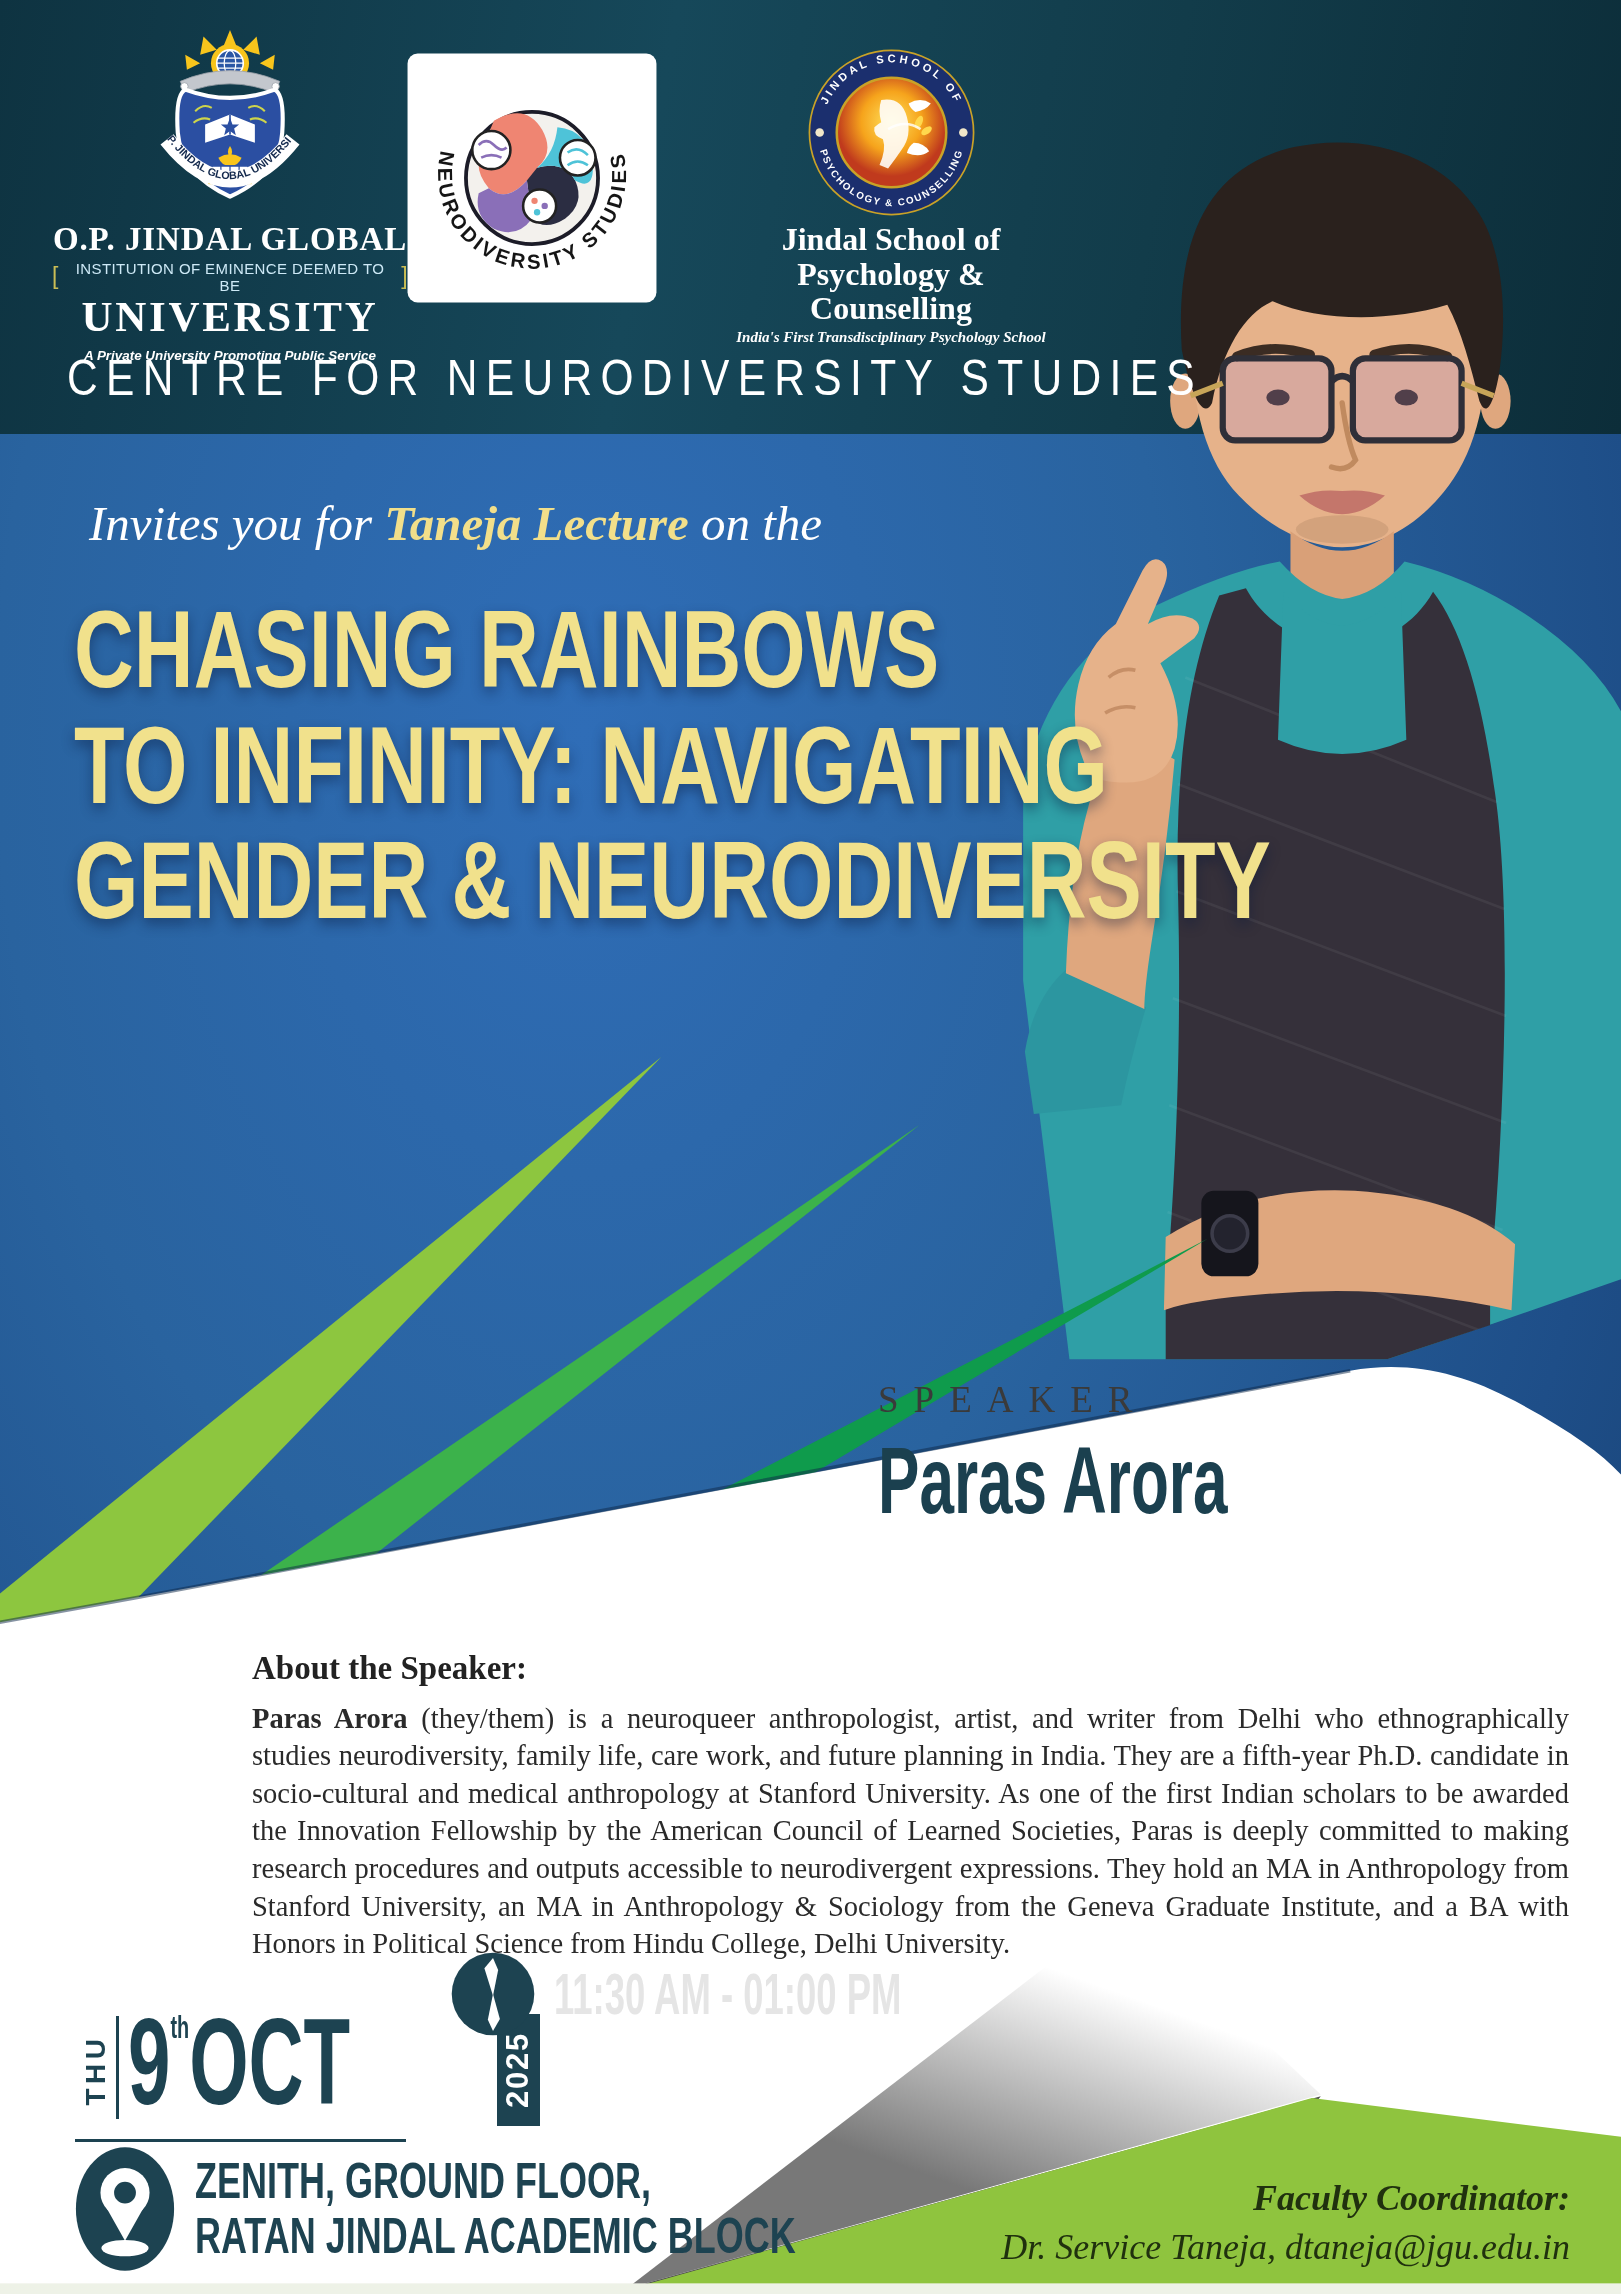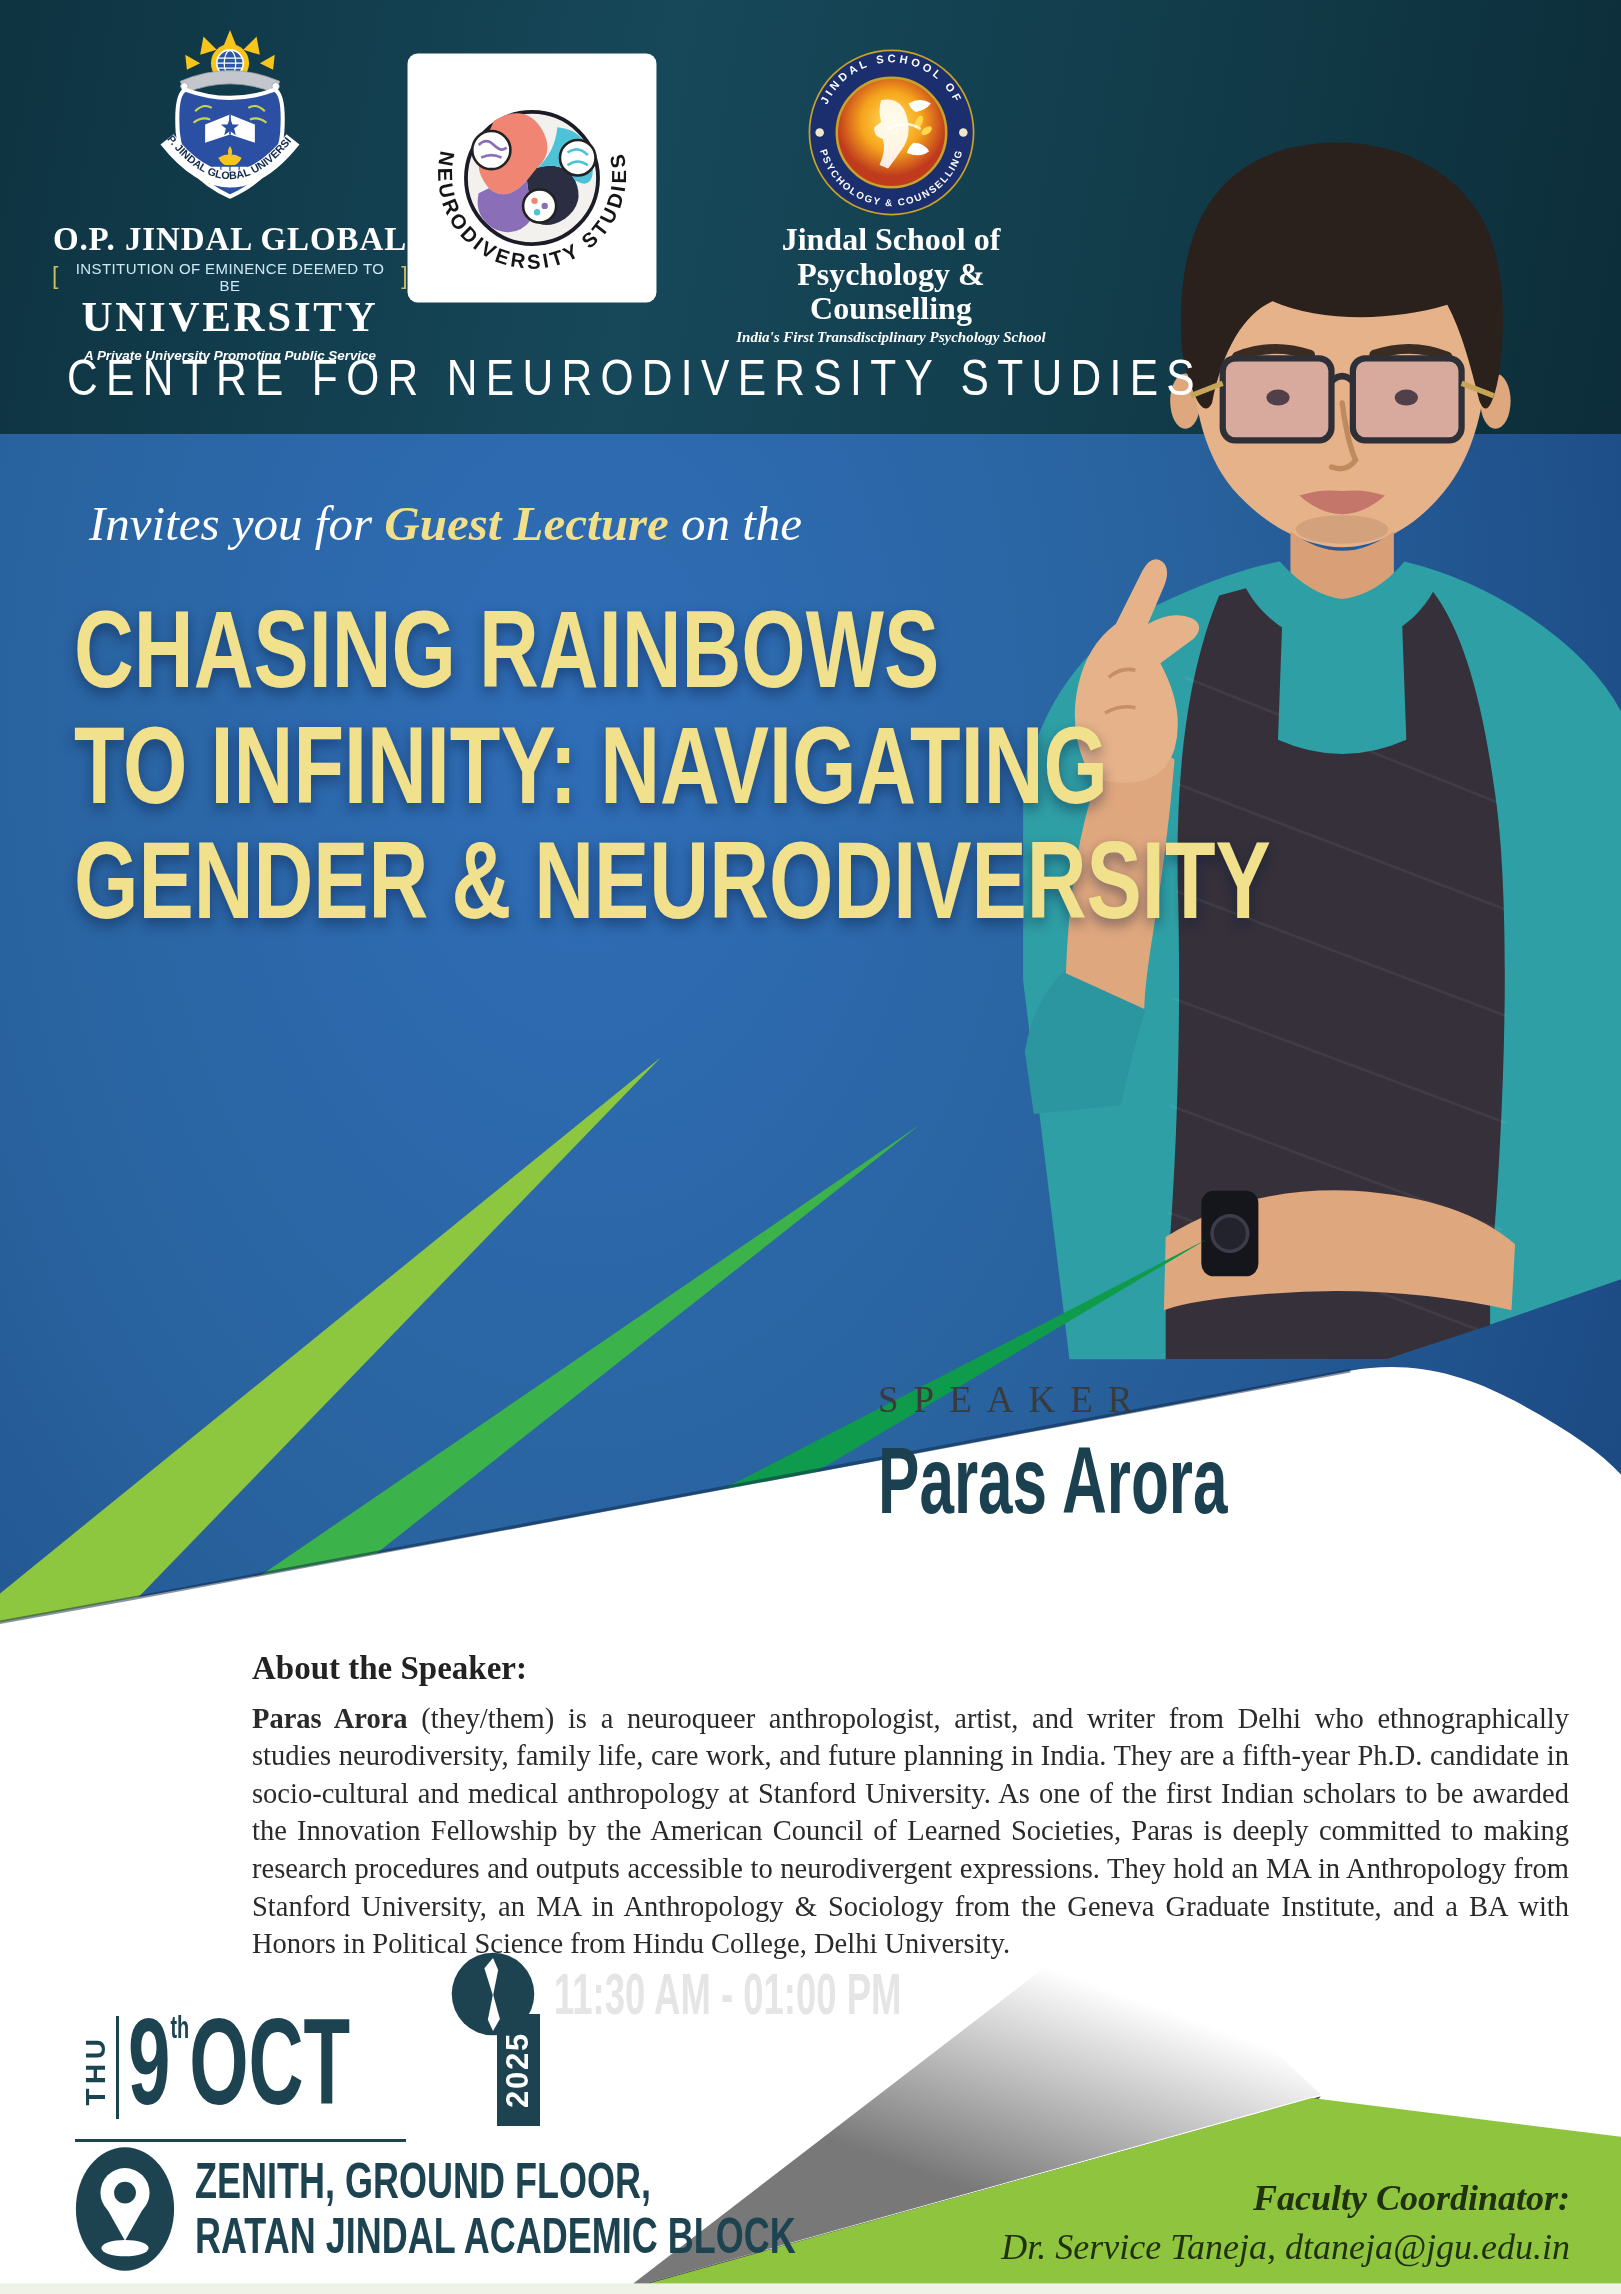--- a/index.html
+++ b/index.html
@@ -221,21 +221,21 @@
     <div class="n1">Jindal School of</div>
     <div class="n2">Psychology &amp; Counselling</div>
     <div class="tg">India's First Transdisciplinary Psychology School</div>
   </div>
 
   <div class="abs content banner">
     <span class="cx" style="transform:scaleX(.85);">CENTRE FOR NEURODIVERSITY STUDIES</span>
   </div>
 
   <div class="abs content invite">
-    <span>Invites you for </span><span class="em">Guest Lecture</span><span> on the</span>
+    <span>Invites you for </span><span class="em">Taneja Lecture</span><span> on the</span>
   </div>
 
   <div class="abs content title">
     <div><span class="cx" style="transform:scaleX(.76);">CHASING RAINBOWS</span></div>
     <div><span class="cx" style="transform:scaleX(.76);">TO INFINITY: NAVIGATING</span></div>
     <div><span class="cx" style="transform:scaleX(.76);">GENDER &amp; NEURODIVERSITY</span></div>
   </div>
 
   <div class="abs content speaker">
     <div class="lbl">SPEAKER</div>

